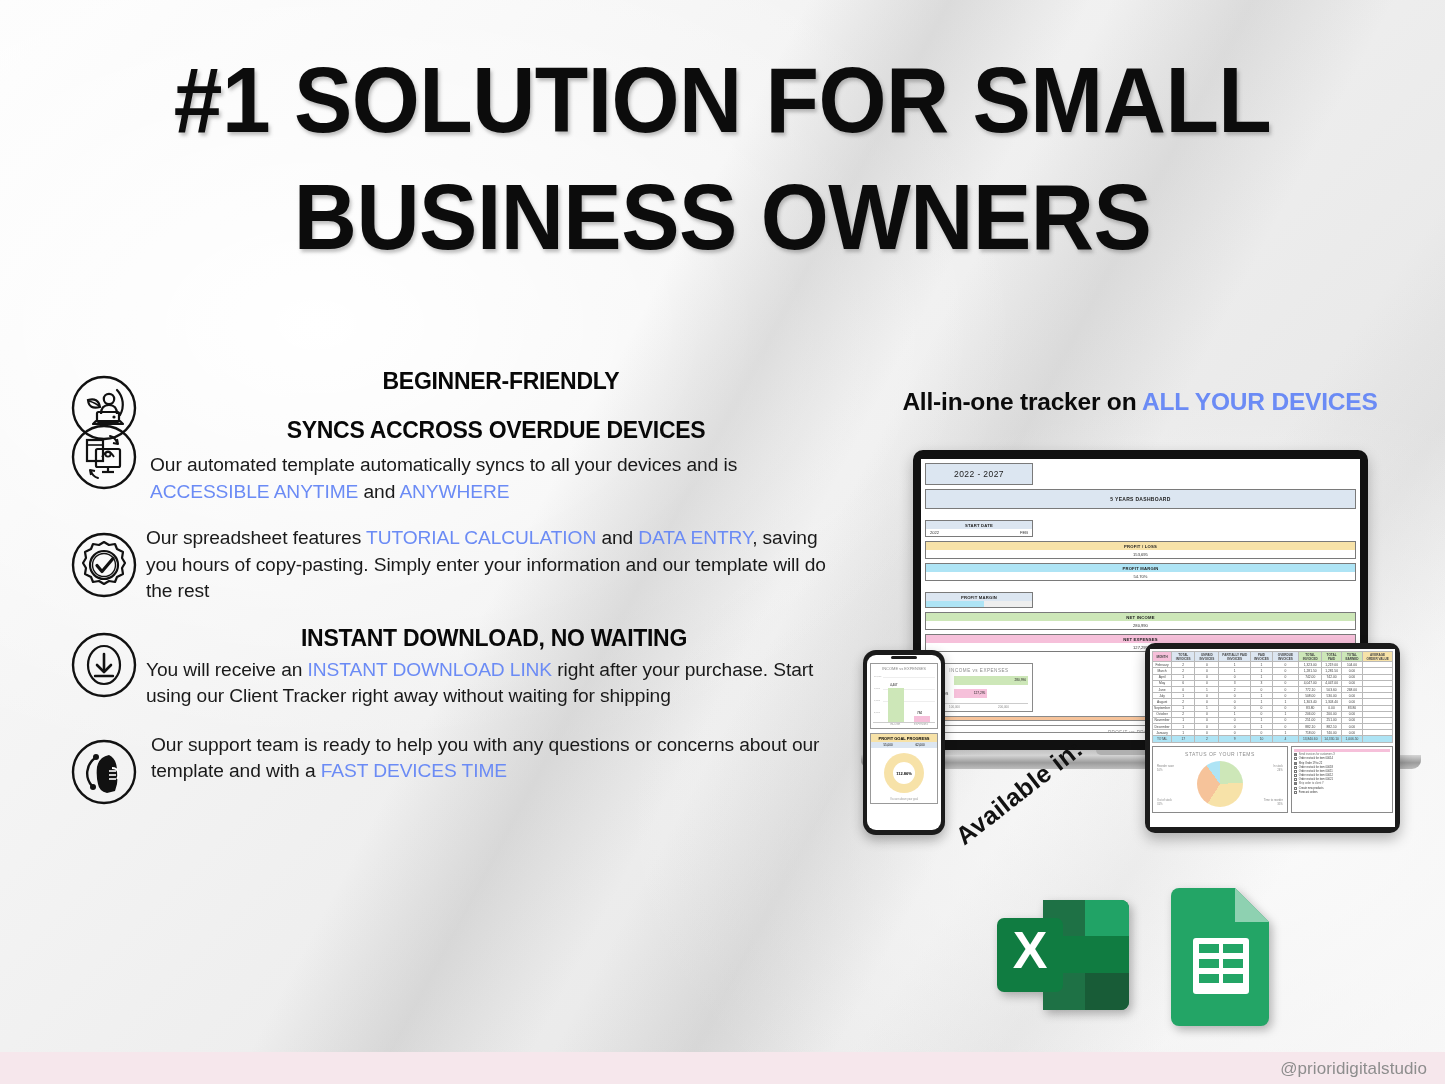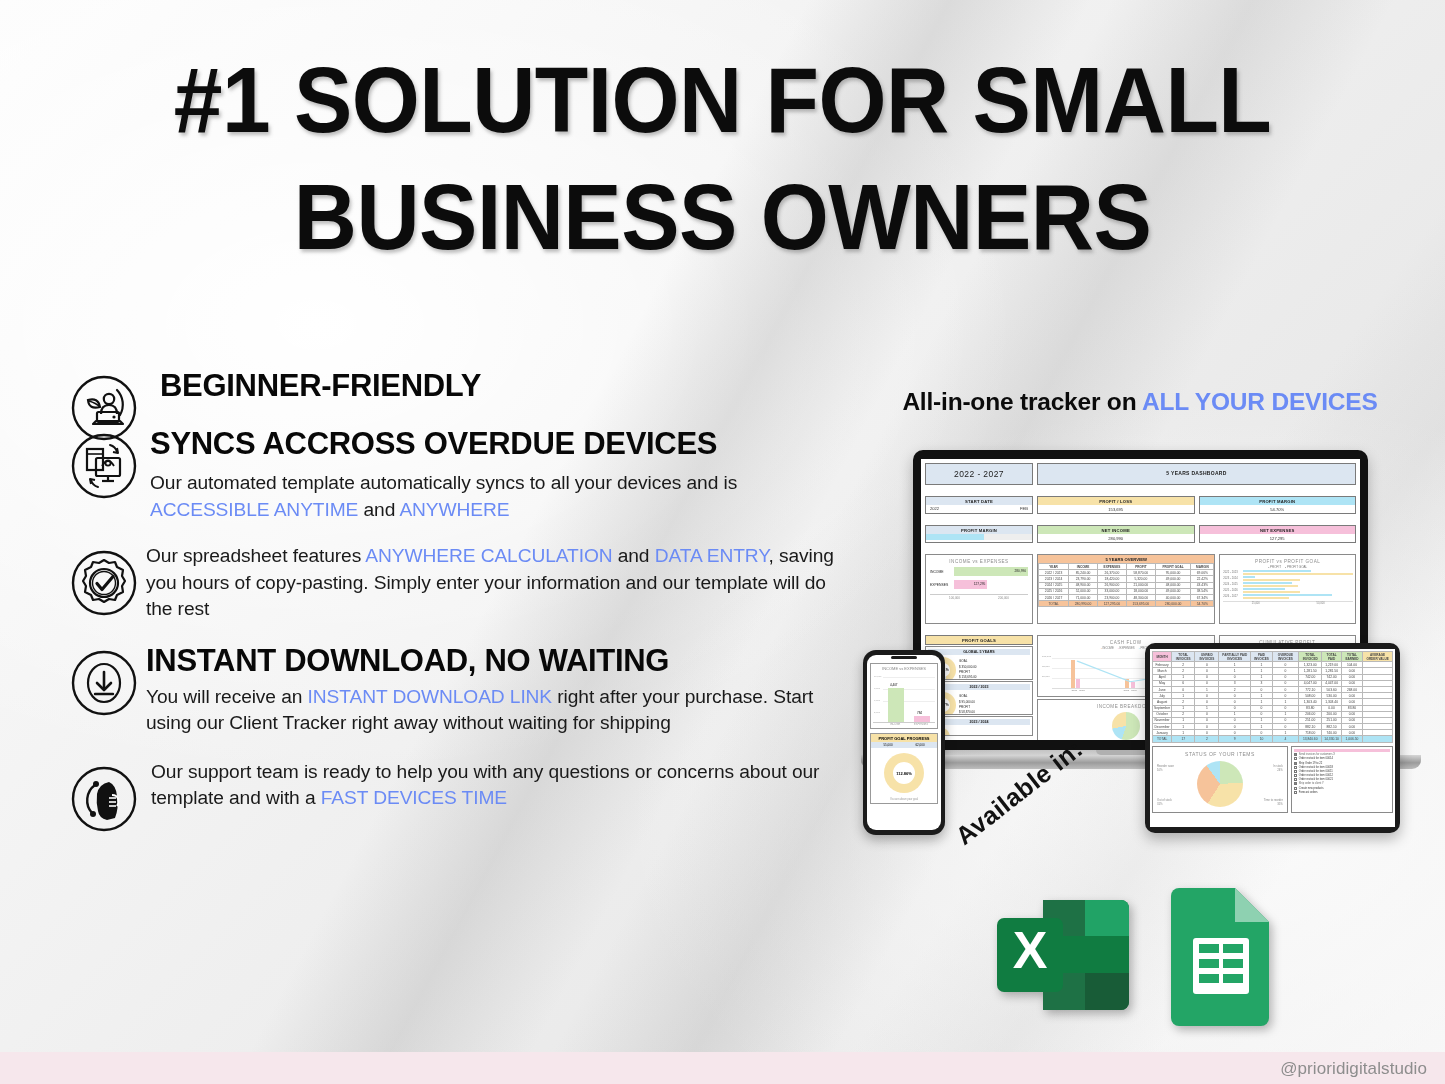--- a/index.html
+++ b/index.html
@@ -64,25 +64,26 @@
 
   .f-icon {
     position: absolute; left: 6px; top: 4px;
     width: 72px; height: 72px;
     display: flex; align-items: center; justify-content: center;
   }
   .f-icon svg { width: 72px; height: 72px; display: block; }
 
   .f-title {
     font-weight: bold;
-    font-size: 31px;
+    font-size: 23px;
     color: #080808;
     letter-spacing: -0.3px;
     margin-bottom: 5px;
     white-space: nowrap;
+    text-align: center;
   }
   .f-desc {
     font-size: 19.2px;
     line-height: 1.38;
     color: #1a1a1a;
     letter-spacing: -0.1px;
   }
   .hl { color: #6b8bf5; font-weight: normal; }
 
   .feature.f1 { margin-top: 0px; }
@@ -121,21 +122,21 @@
     width: 560px; height: 14px; margin-left: -52px;
     background: linear-gradient(180deg,#d7d7d7,#9c9c9c 55%,#bdbdbd);
     border-radius: 0 0 9px 9px;
   }
   .laptop-notch {
     width: 90px; height: 5px; margin: 0 auto; background: #b0b0b0; border-radius: 0 0 5px 5px;
   }
 
   
   .dash { font-size: 4.4px; color: #222; padding: 4px; height: 100%; }
-  .d-row { display: flex; gap: 4px; margin-bottom: 11px; }
+  .d-row { display: flex; gap: 4px; margin-bottom: 11px; flex-direction: column; }
   .cell {
     border: 0.6px solid #7a7a7a; background: #fff;
     text-align: center; overflow: hidden;
   }
   .cell .hd { font-weight: bold; font-size: 4.2px; padding: 1.5px 0; letter-spacing: 0.2px; }
   .cell .vl { font-size: 4.1px; padding: 1.5px 0; color: #333; }
   .c-blue { background: #dce6f1; }
   .c-yellow { background: #f7e2a8; }
   .c-cyan { background: #aee4f5; }
   .c-green { background: #cde7b8; }
@@ -252,21 +253,21 @@
       <span class="f-icon">
         <svg viewBox="0 0 72 72">
           <circle cx="36" cy="36" r="31" fill="none" stroke="#111" stroke-width="2.4"></circle>
           <path d="M36 13 l5 3 l6 -1 l2 5 l6 3 l-1 6 l3 5 l-3 5 l1 6 l-6 3 l-2 5 l-6 -1 l-5 3 l-5 -3 l-6 1 l-2 -5 l-6 -3 l1 -6 l-3 -5 l3 -5 l-1 -6 l6 -3 l2 -5 l6 1 z" fill="none" stroke="#111" stroke-width="2.2" stroke-linejoin="round"></path>
           <circle cx="36" cy="36" r="14" fill="none" stroke="#111" stroke-width="2.2"></circle>
           <circle cx="36" cy="36" r="11.5" fill="none" stroke="#111" stroke-width="1.4"></circle>
           <path d="M29 36.5 l5 6 l11 -13" fill="none" stroke="#111" stroke-width="3.2" stroke-linecap="round" stroke-linejoin="round"></path>
         </svg>
       </span>
       <div class="f-desc">
-        <span>Our spreadsheet features </span><span class="hl">ANYWHERE CALCULATION</span><span> and </span><span class="hl">DATA ENTRY</span><span>, saving you hours of copy-pasting. Simply enter your information and our template will do the rest</span>
+        <span>Our spreadsheet features </span><span class="hl">TUTORIAL CALCULATION</span><span> and </span><span class="hl">DATA ENTRY</span><span>, saving you hours of copy-pasting. Simply enter your information and our template will do the rest</span>
       </div>
     </div>
 
     <div class="feature f4">
       <span class="f-icon">
         <svg viewBox="0 0 72 72">
           <circle cx="36" cy="36" r="31" fill="none" stroke="#111" stroke-width="2.4"></circle>
           <ellipse cx="36" cy="36" rx="16" ry="19" fill="none" stroke="#111" stroke-width="2.2"></ellipse>
           <line x1="36" y1="25" x2="36" y2="42" stroke="#111" stroke-width="2.6" stroke-linecap="round"></line>
           <path d="M29 36 l7 7 l7 -7" fill="none" stroke="#111" stroke-width="2.6" stroke-linecap="round" stroke-linejoin="round"></path>

